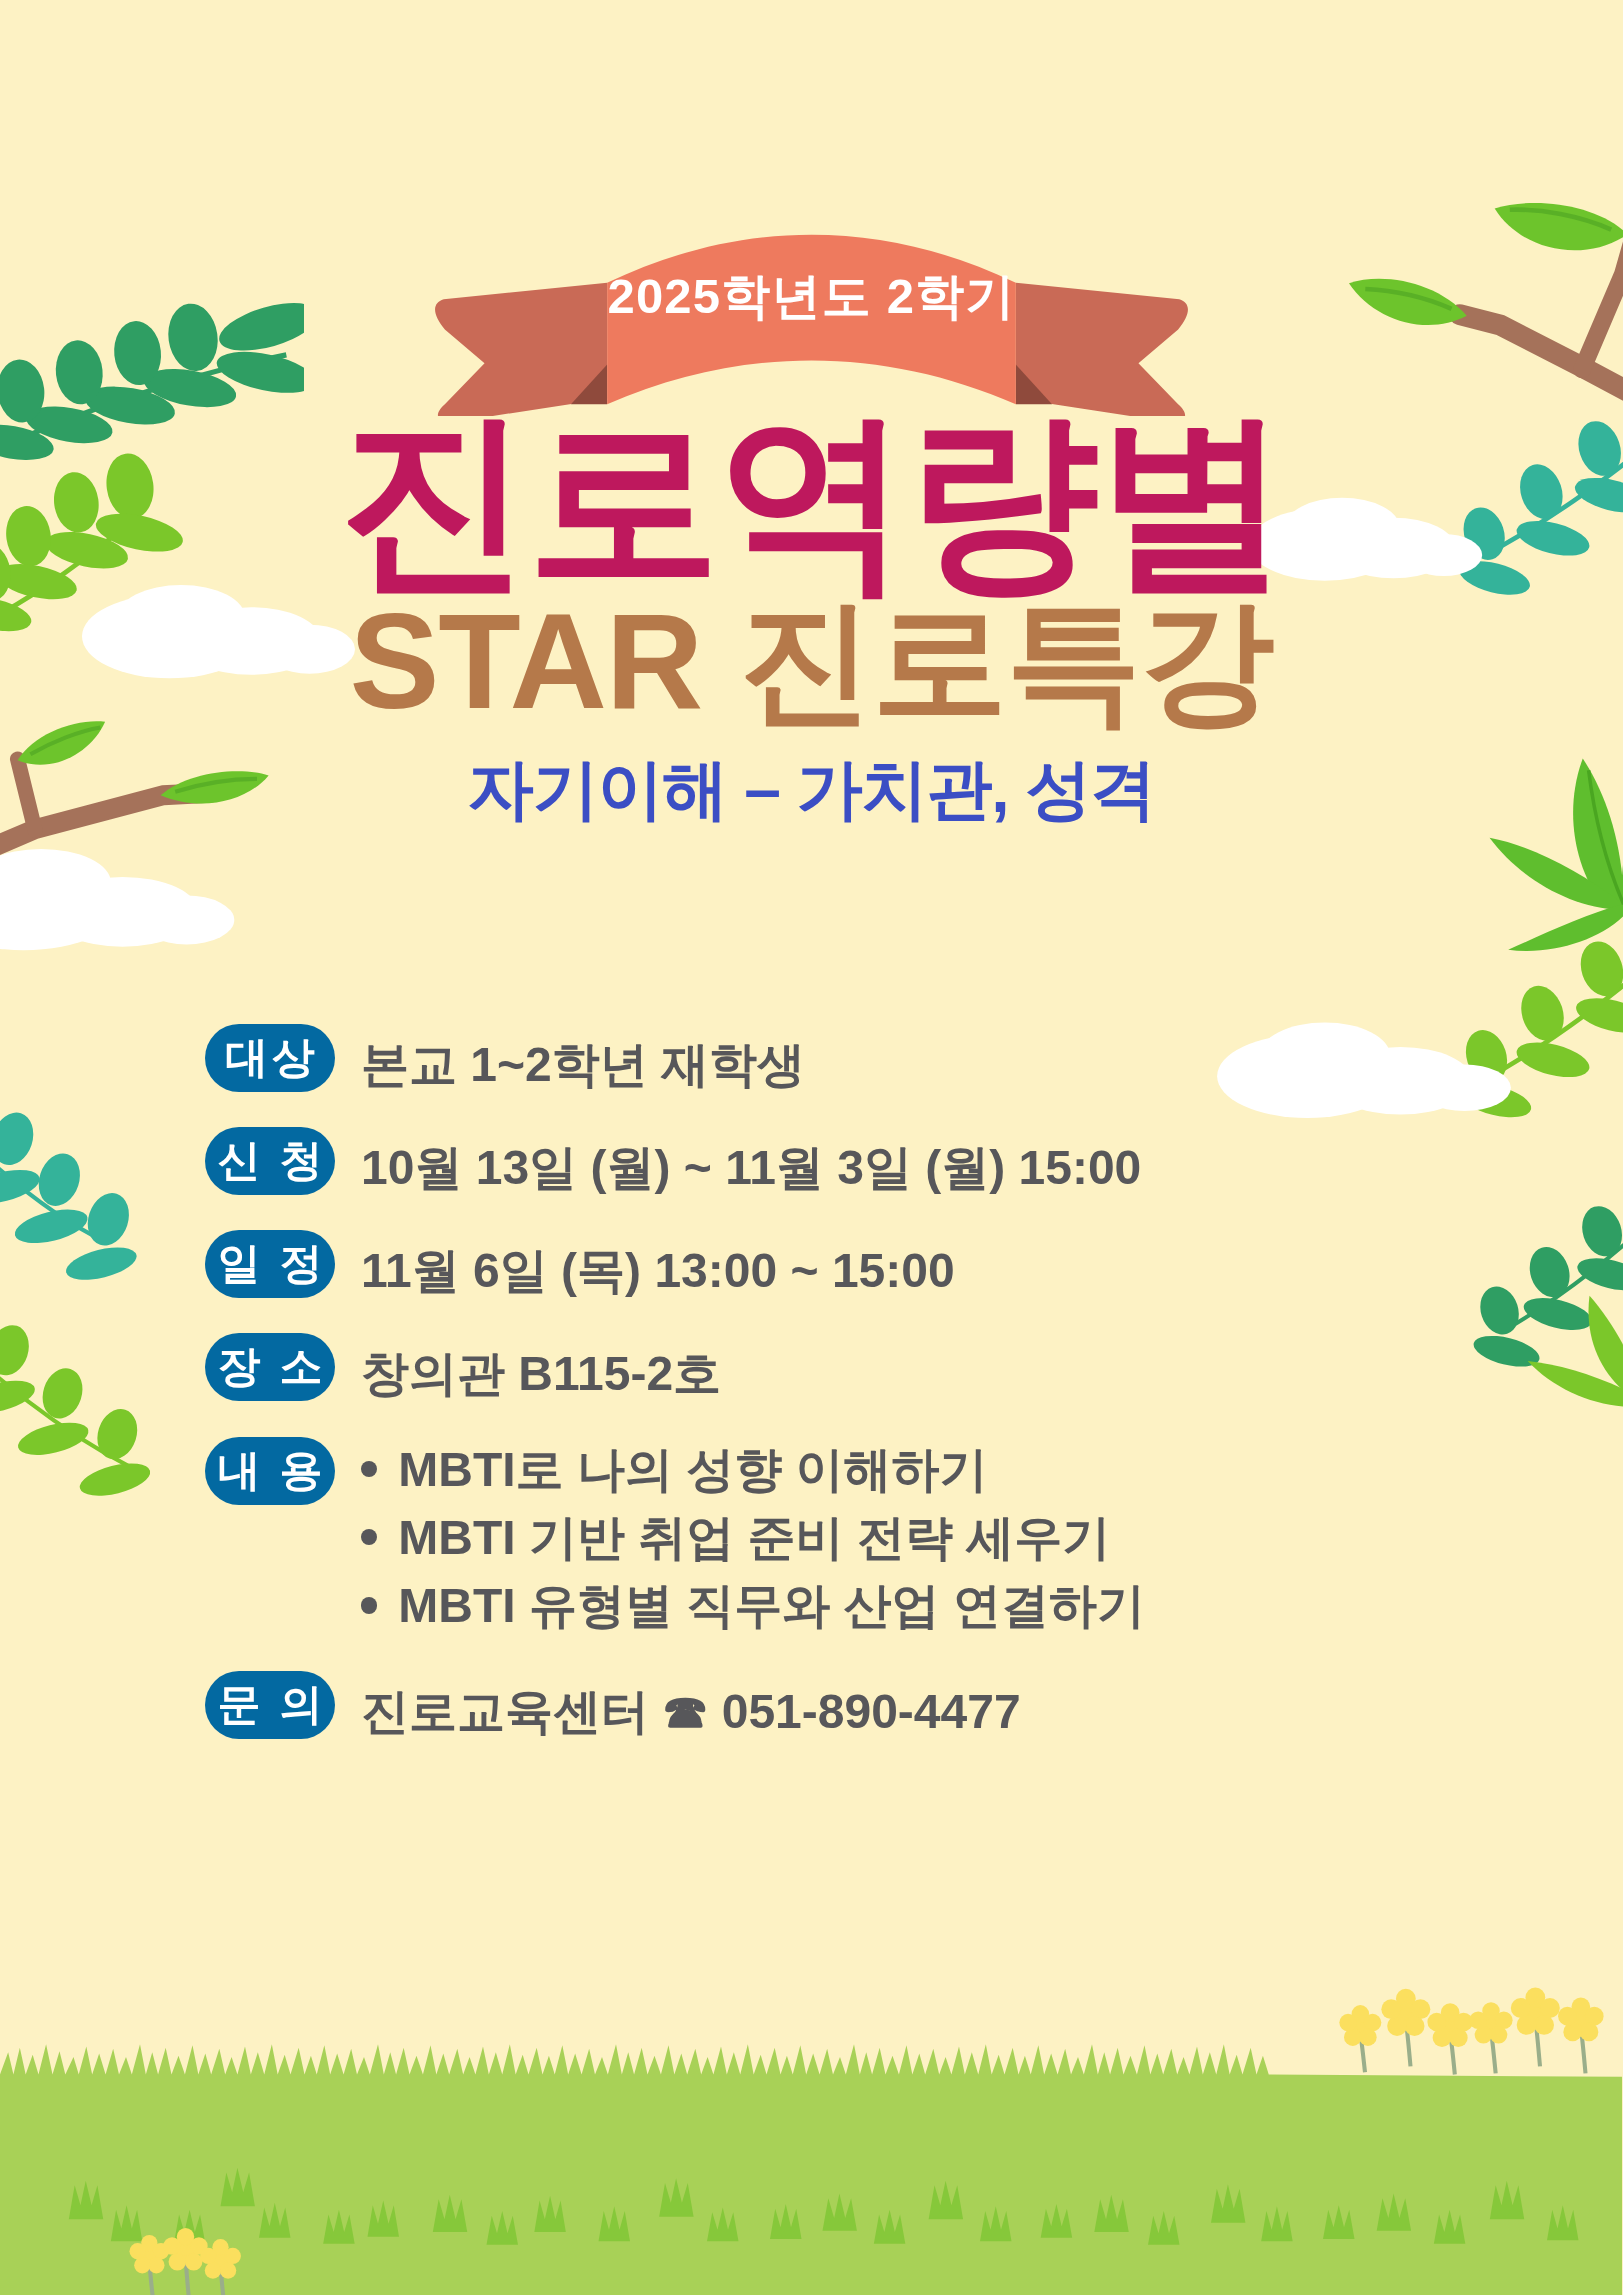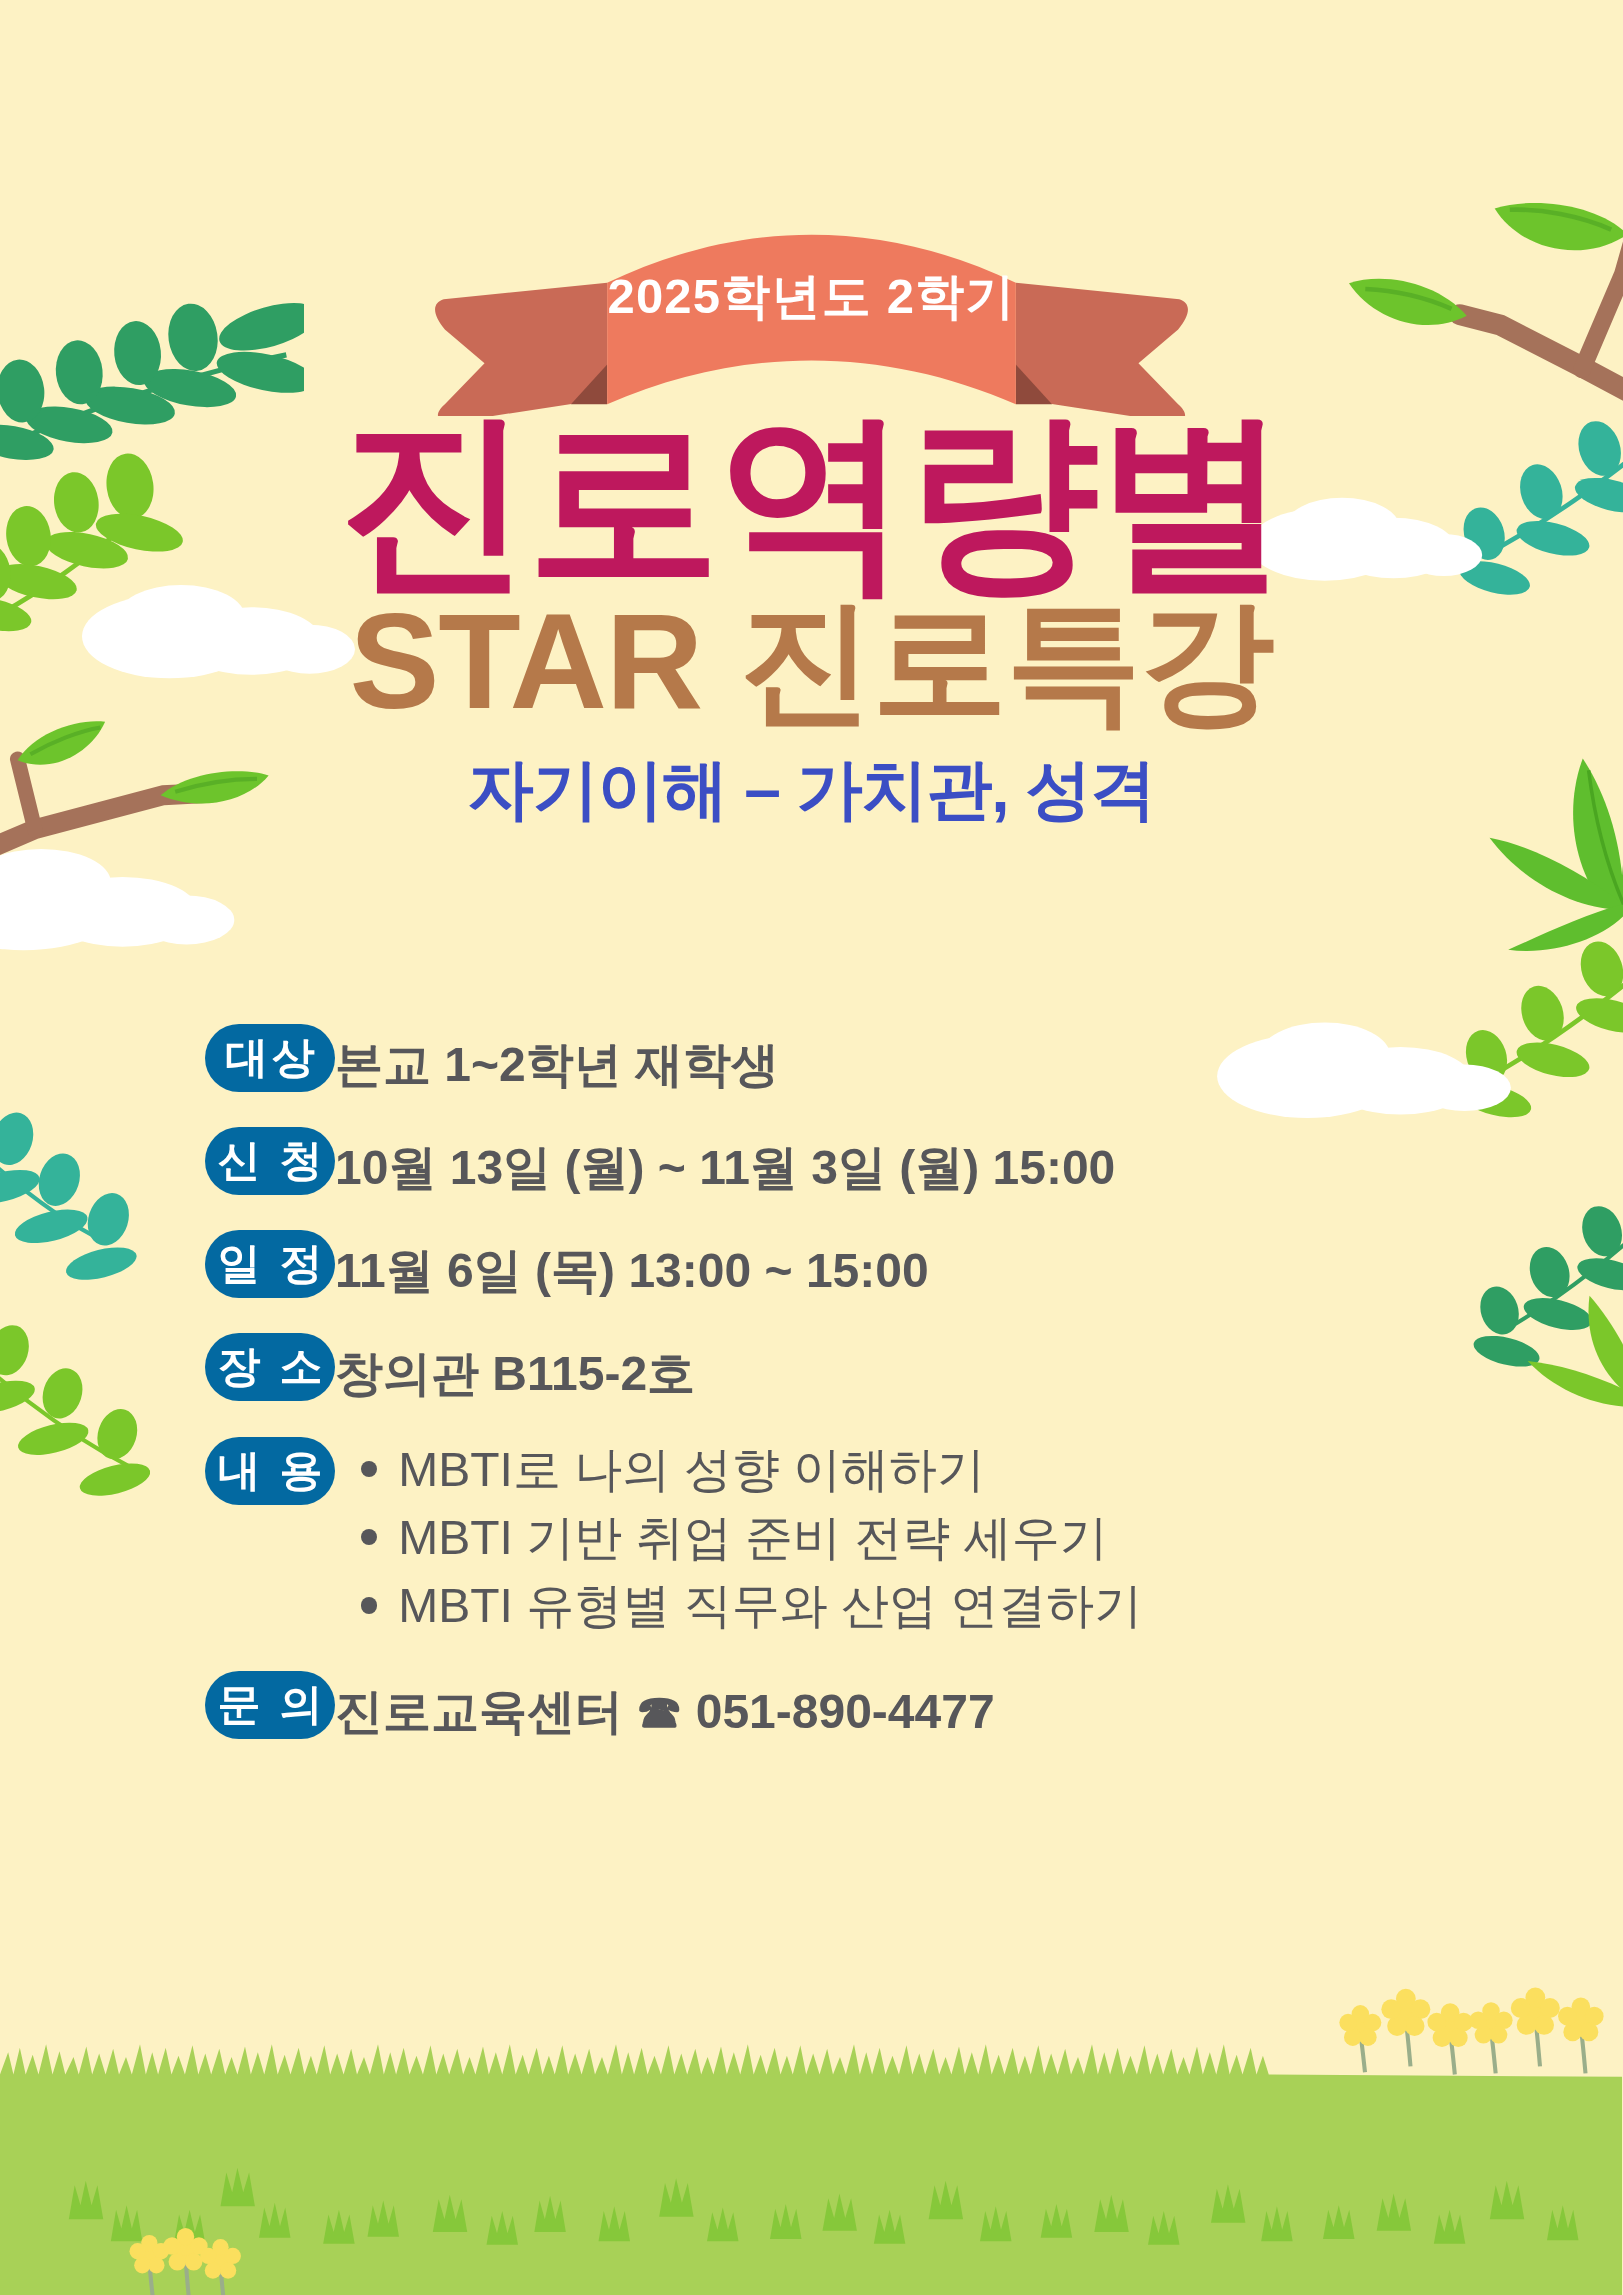--- a/index.html
+++ b/index.html
@@ -68,33 +68,34 @@
     width:130px; height:68px;
     background:#0369a1;
     border-radius:34px/34px;
     color:#ffffff;
     font-size:43px; font-weight:bold;
     display:flex; align-items:center; justify-content:center;
     letter-spacing:3.5px;
     text-indent:3.5px;
   }
   .val{
+    margin-left:26px;
     font-size:48px; font-weight:bold;
     color:#57575a;
     line-height:1.42;
     padding-top:7px;
     white-space:nowrap;
   }
   .bullets{
     margin-left:26px;
     padding-top:2.3px;
   }
   .bullet{
     display:flex; align-items:flex-start;
-    font-size:48px; font-weight:normal;
+    font-size:48px; font-weight:bold;
     color:#57575a;
     line-height:1.3;
     margin-bottom:5.8px;
     white-space:nowrap;
   }
   .dot{
     flex:0 0 auto;
     width:16.3px; height:16.3px;
     background:#57575a;
     border-radius:50%;

